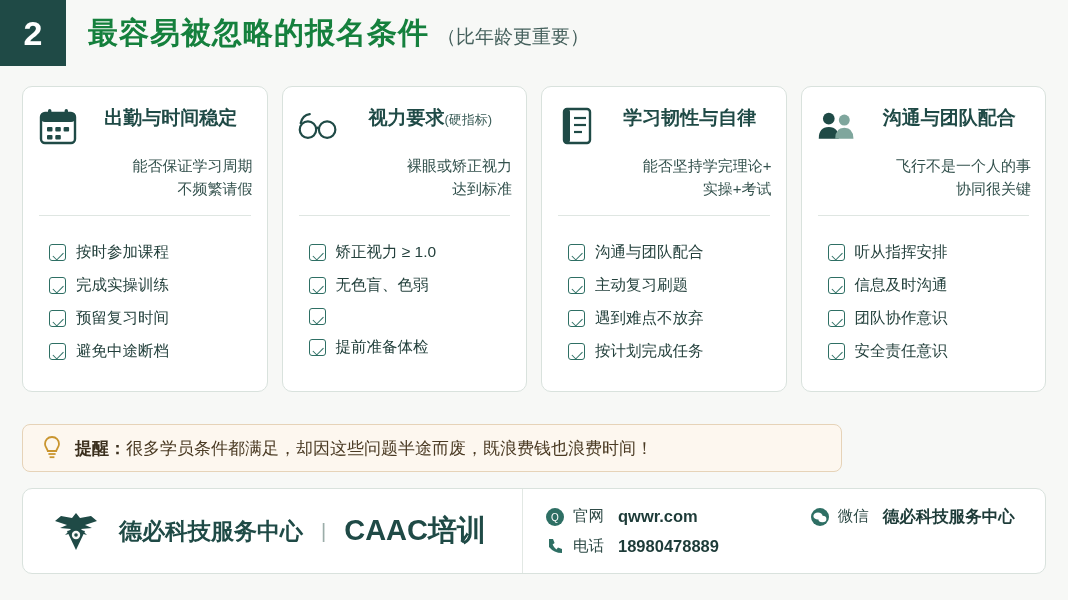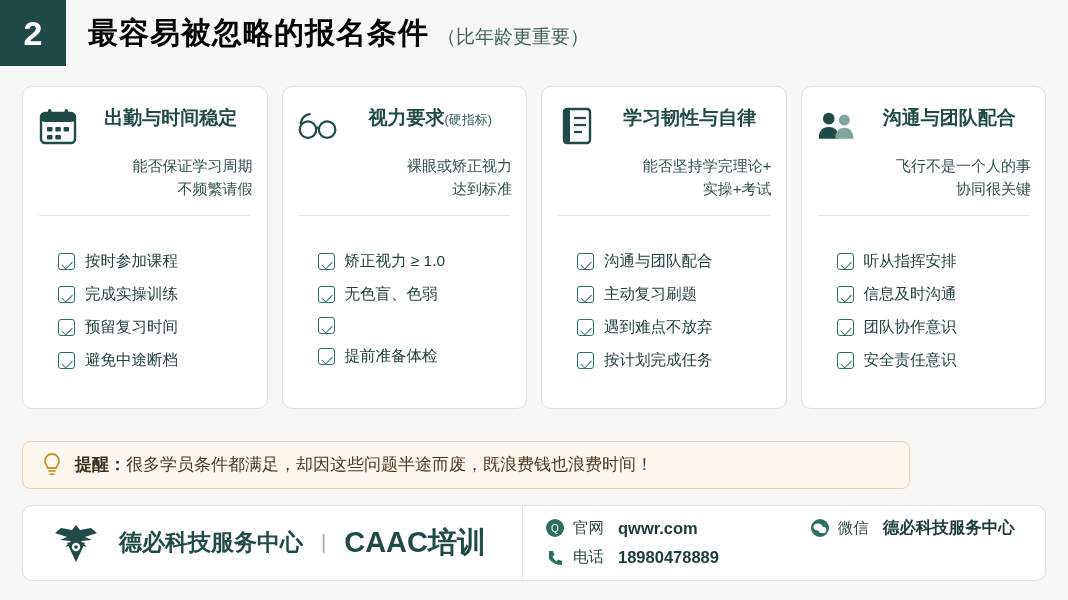--- a/index.html
+++ b/index.html
@@ -40,21 +40,21 @@
   }
   .header-text {
     display: flex;
     align-items: baseline;
     margin-left: 22px;
     white-space: nowrap;
   }
   .header-title {
     font-size: 30px;
     font-weight: bold;
-    color: #000000;
+    color: #15803d;
     letter-spacing: 1px;
   }
   .header-sub {
     font-size: 19px;
     color: #46615d;
     margin-left: 8px;
   }
 
   
   .cards {
@@ -108,21 +108,21 @@
     color: #33514d;
     text-align: right;
     line-height: 1.55;
   }
   .divider {
     border-top: 1px solid #dfe6e2;
     margin: 14px 2px 12px 2px;
   }
   .check-list {
     list-style: none;
-    margin: 17px;
+    margin: 8px;
     padding: 0 0 0 4px;
   }
   .check-list li {
     display: flex;
     align-items: center;
     gap: 10px;
     font-size: 15.5px;
     color: #23403c;
     padding: 6px 0;
   }
@@ -150,36 +150,36 @@
   .reminder {
     margin: 18px 22px 0 22px;
     background: #fdf7ef;
     border: 1px solid #e6d3b8;
     border-radius: 8px;
     height: 48px;
     display: flex;
     align-items: center;
     padding: 0 18px;
     gap: 12px;
-    width: 888px;
+    width: 820px;
   }
   .reminder-text {
     font-size: 17px;
     color: #4a3a23;
     white-space: nowrap;
   }
   .reminder-text b { color: #3b2f1d; }
 
   
   .footer {
     margin: 16px 22px 0 22px;
     background: #ffffff;
     border: 1px solid #d9e2dd;
     border-radius: 10px;
-    height: 76px;
+    height: 86px;
     display: flex;
     align-items: stretch;
   }
   .footer-left {
     display: flex;
     align-items: center;
     gap: 14px;
     padding: 0 24px;
     width: 500px;
     border-right: 1px solid #e2e8e4;

